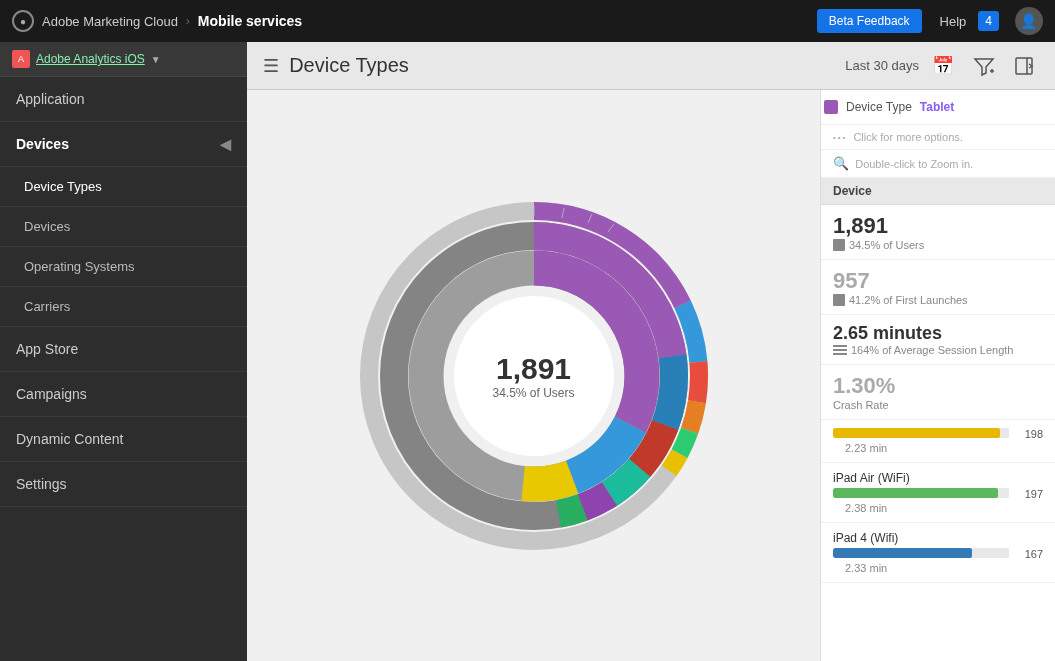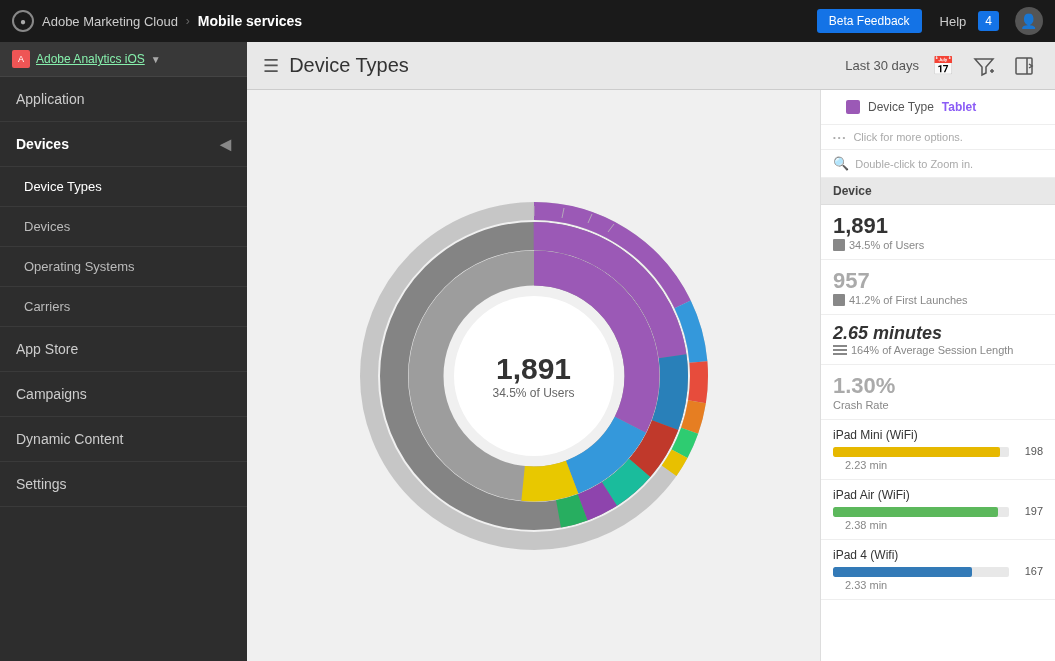--- a/index.html
+++ b/index.html
@@ -169,21 +169,21 @@
 
     
     .right-panel {
       width: 235px;
       background: #fff;
       border-left: 1px solid #ddd;
       overflow-y: auto;
       flex-shrink: 0;
     }
     .right-panel .panel-header {
-      padding: 10px 25px;
+      padding: 10px 3px;
       display: flex;
       gap: 8px;
       border-bottom: 1px solid #eee;
     }
     .panel-color-box {
       width: 14px; height: 14px;
       background: #9b59b6;
       border-radius: 2px;
     }
     .panel-header .device-type-label { color: #555; font-size: 12px; }
@@ -234,21 +234,21 @@
     }
 
     .device-bar-item {
       padding: 8px 12px;
       border-bottom: 1px solid #eee;
     }
     .device-bar-item .device-name {
       font-size: 12px; color: #333; margin-bottom: 3px;
     }
     .device-bar-row {
-      display: flex; align-items: flex-end; gap: 6px;
+      display: flex; align-items: flex-start; gap: 6px;
     }
     .bar-track {
       flex: 1; height: 10px; background: #e8e8e8; border-radius: 2px; overflow: hidden;
     }
     .bar-fill {
       height: 100%; border-radius: 2px;
     }
     .bar-count {
       font-size: 11px; color: #555; width: 28px; text-align: right;
     }
@@ -409,41 +409,40 @@
 
         <div class="panel-stat">
           <div class="stat-big muted">957</div>
           <div class="stat-sub">
             <div class="stat-icon-box"></div>
             <span>41.2% of First Launches</span>
           </div>
         </div>
 
         <div class="panel-stat">
-          <div class="stat-big" style="font-size:18px;font-style:italic;">2.65 minutes</div>
+          <div class="stat-big" style="font-size:18px;">2.65 minutes</div>
           <div class="stat-sub">
             <div class="stat-icon-lines">
               <span></span>
                 <span></span>
                 <span></span>
             </div>
             <span>164% of Average Session Length</span>
           </div>
         </div>
 
         <div class="panel-stat">
           <div class="stat-big muted">1.30%</div>
           <div class="stat-sub">
             <span>Crash Rate</span>
           </div>
         </div>
 
         <div id="bar-items">
             <div class="device-bar-item">
-      <div class="device-name">iPad Mini (WiFi)</div>
       <div class="device-bar-row">
         <div class="bar-track">
           <div class="bar-fill" style="width:95%;background:#e6b800;"></div>
         </div>
         <span class="bar-count">198</span>
       </div>
       <div class="bar-time">2.23 min</div>
     </div>
             <div class="device-bar-item">
       <div class="device-name">iPad Air (WiFi)</div>

